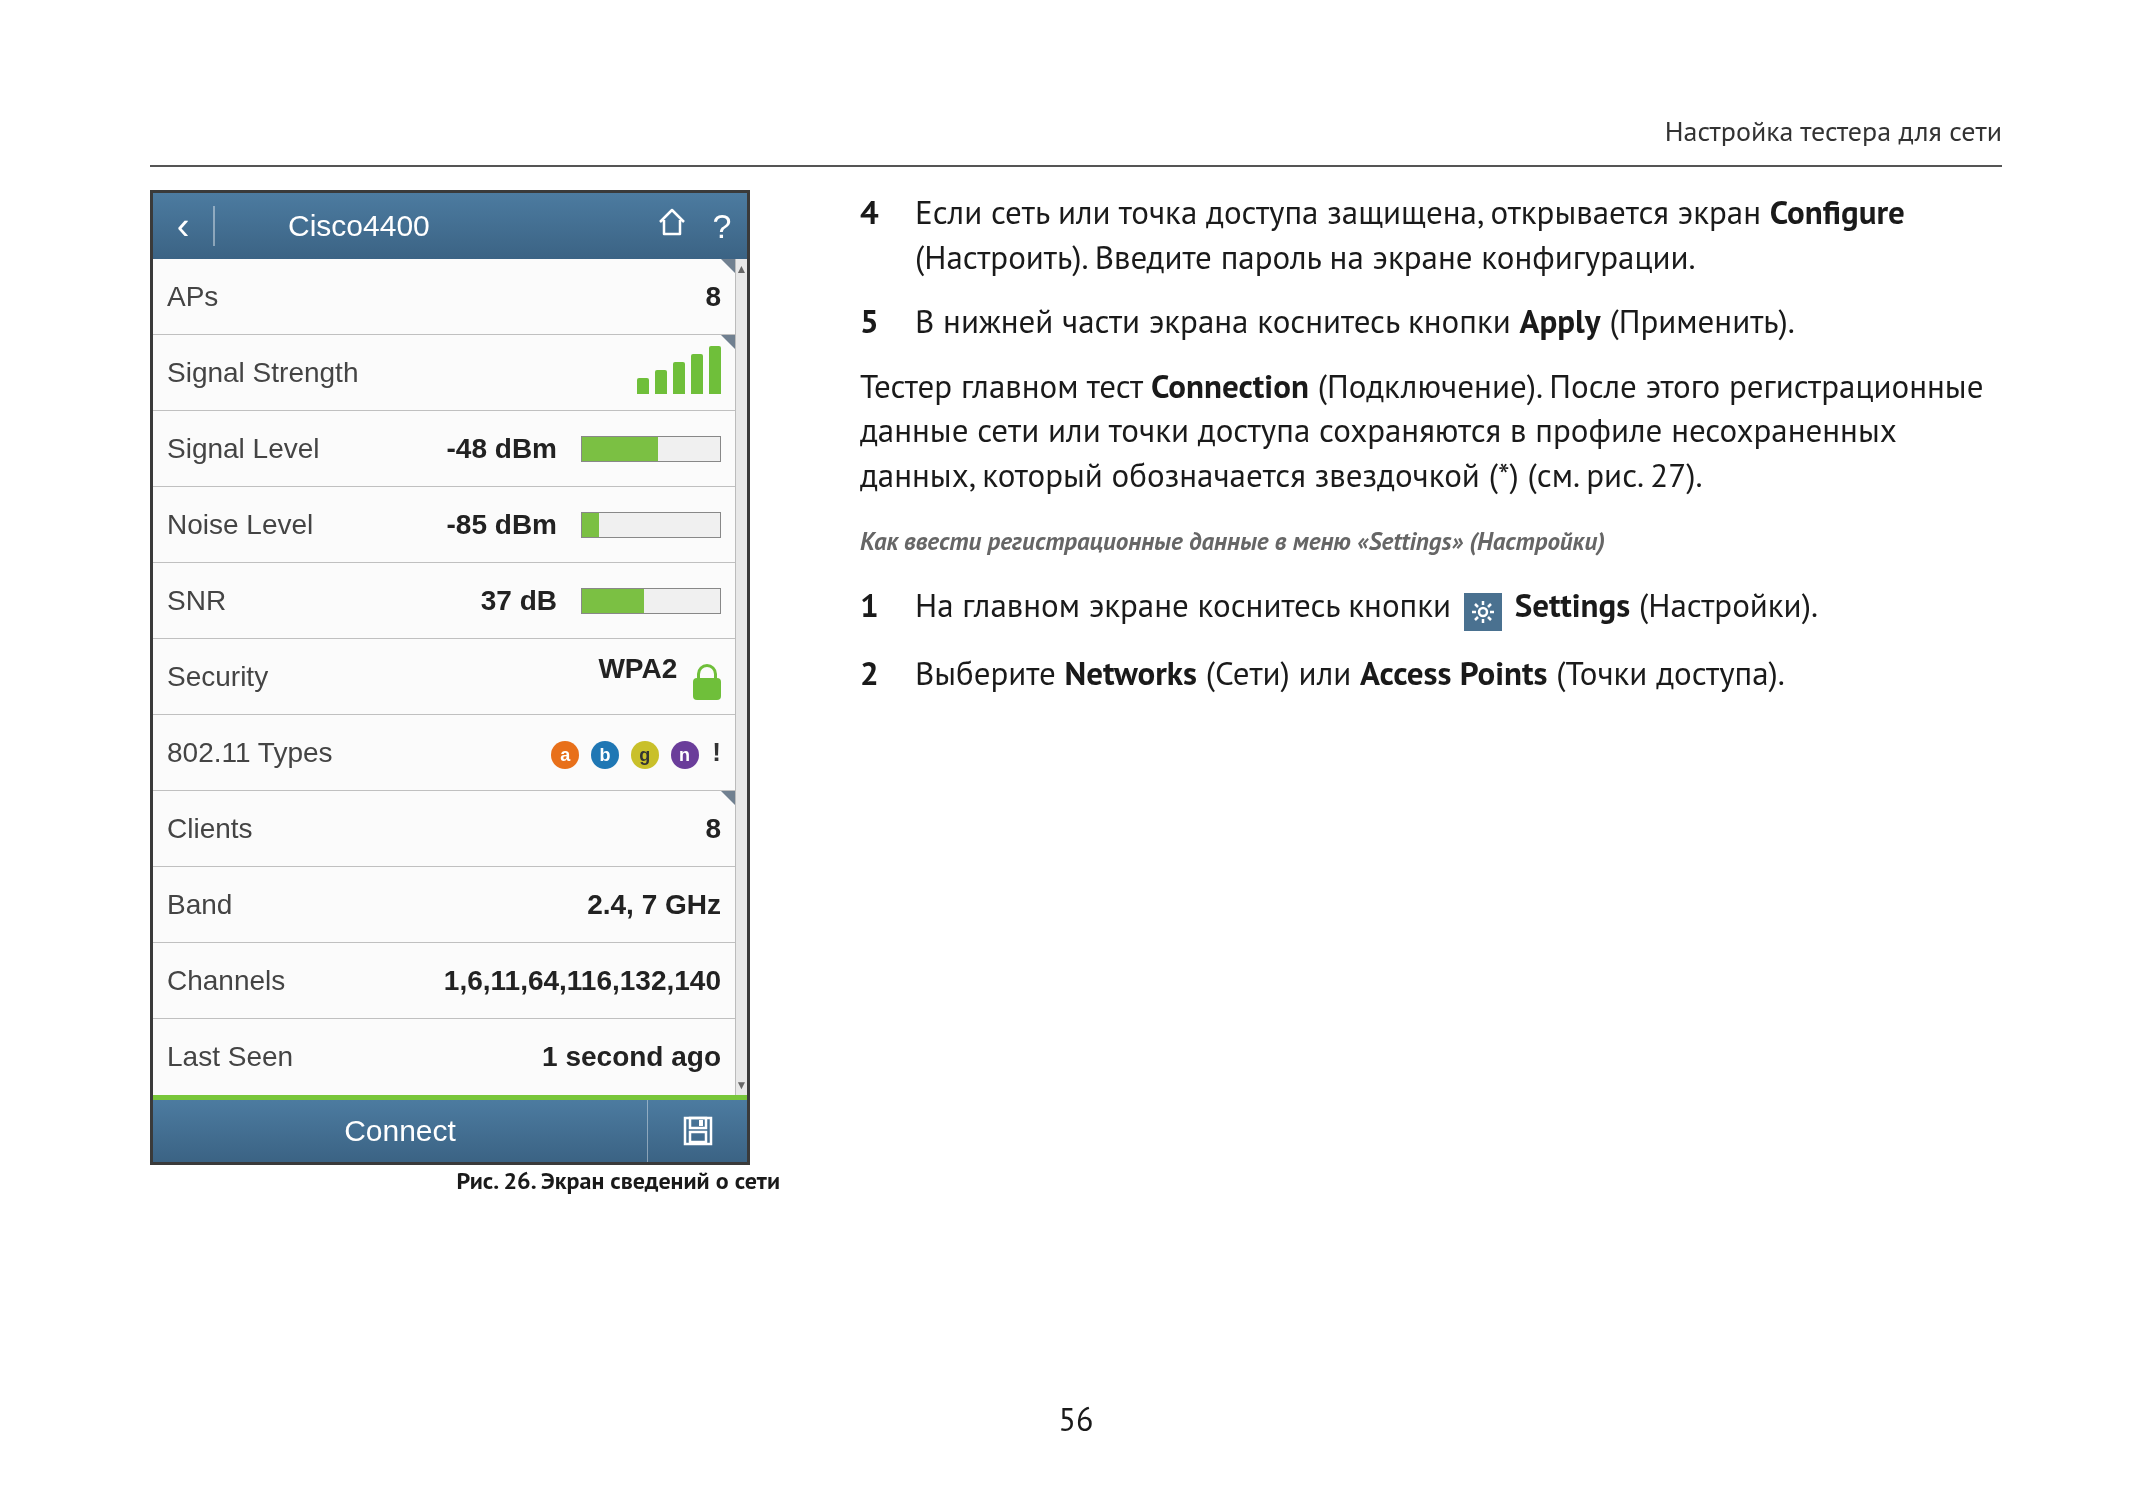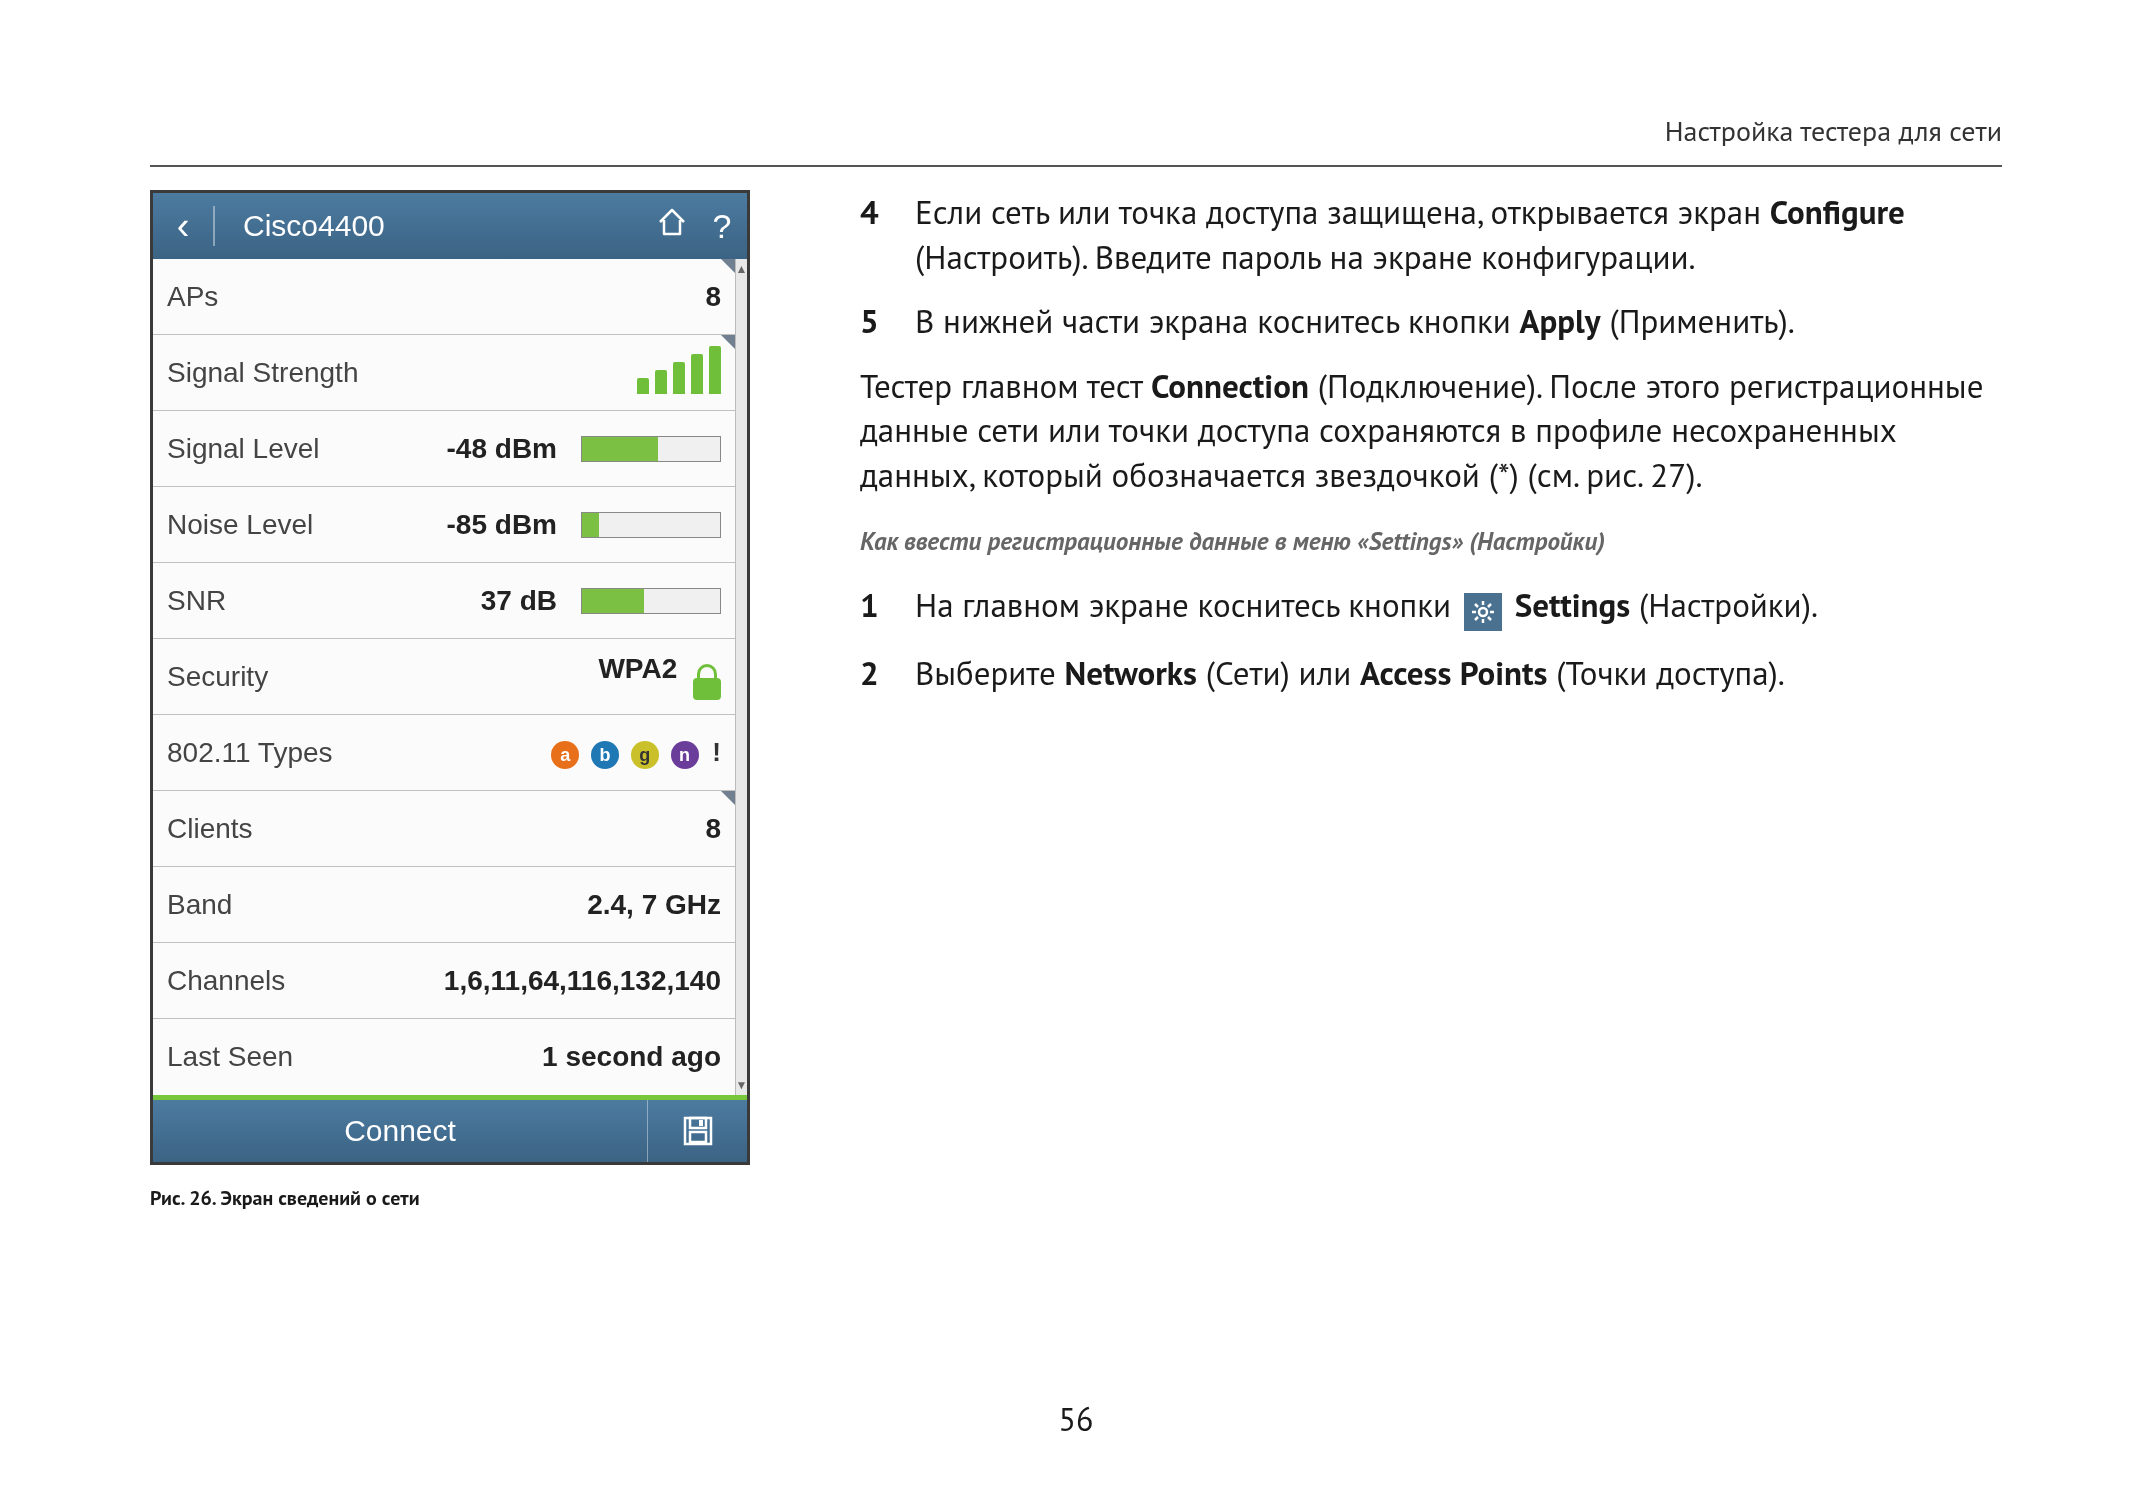--- a/index.html
+++ b/index.html
@@ -65,21 +65,21 @@
     color: #fff;
     font-size: 30px;
   }
   .titlebar .back {
     width: 60px; text-align: center; font-size: 38px; font-weight: 200;
   }
   .titlebar .sep {
     width: 2px; height: 40px; background: rgba(255,255,255,0.4);
   }
   .titlebar .title {
-    flex: 1; padding-left: 28px;
+    flex: 1; padding-left: 28px; margin-left: 45px;
   }
   .titlebar .home, .titlebar .help {
     width: 50px; text-align: center; font-size: 34px;
   }
   .scrollcol {
     width: 12px;
     background: #e8e8e8;
     border-left: 1px solid #bbb;
     display: flex;
     flex-direction: column;
@@ -155,21 +155,21 @@
     color:#fff;font-size:30px;
   }
   .footer .connect{flex:1;text-align:center;}
   .footer .save{
     width:100px;text-align:center;font-size:30px;
     border-left:1px solid rgba(255,255,255,0.4);
     display:flex;align-items:center;justify-content:center;height:100%;
   }
   .save svg{display:block;}
   .caption{
-    text-align:left;font-size:20px;font-weight:700;margin-top:20px;
+    text-align:right;font-size:24px;font-weight:700;
   }
 
   
   .numlist { display:flex; margin-bottom:20px; }
   .numlist .num { width:55px; font-weight:700; }
   .numlist .txt { flex:1; }
   .para { margin-bottom: 28px; }
   .subhead {
     font-style: italic; font-weight:700; color:#666; font-size:25px;
     margin: 18px 0 24px 0; line-height:1.35;

